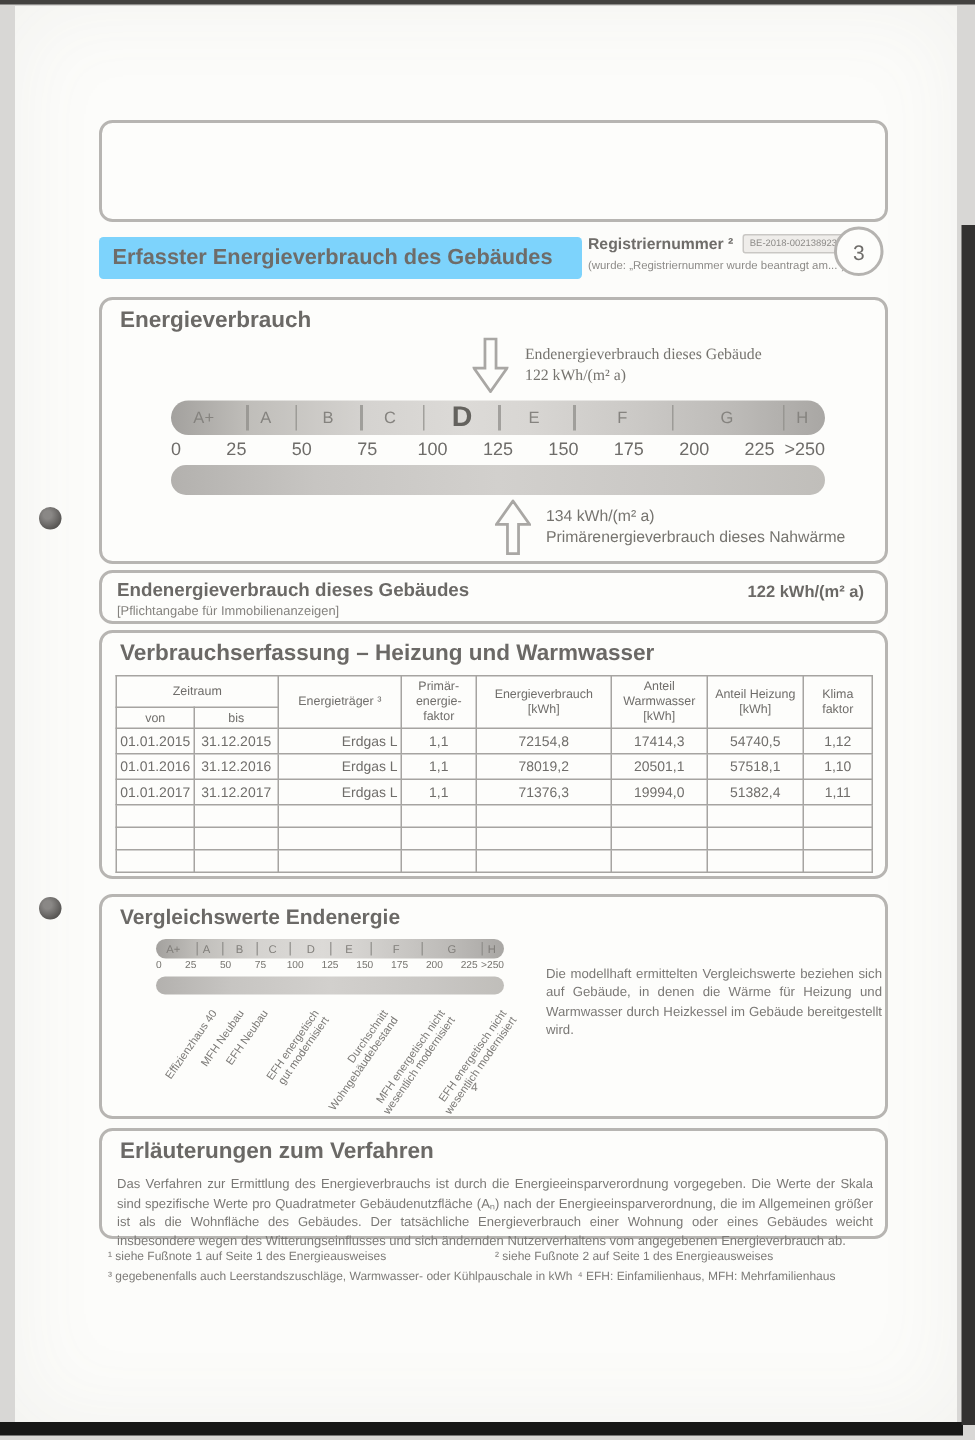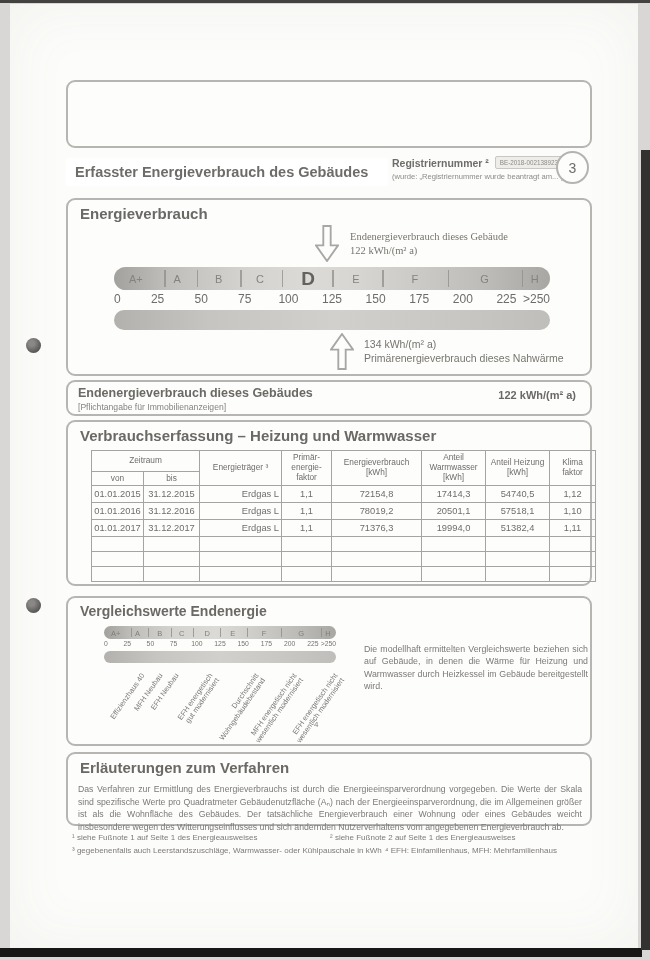--- a/index.html
+++ b/index.html
@@ -27,21 +27,21 @@
   
   .hdr-box { left:66px; top:80px; width:526px; height:68px; }
   .hdr-title-row { position:absolute; left:16px; top:4px; display:flex; align-items:baseline; gap:12px; }
   .hdr-title { font-size:37px; font-weight:bold; letter-spacing:1px; color:#7f7d7a; }
   .hdr-sub   { font-size:15px; color:#878582; }
   .hdr-law   { position:absolute; left:8px; top:48px; font-size:9.5px; color:#8b8986; }
   .hdr-date  { margin-left:14px; }
 
   
   .erfasster { position:absolute; left:66px; top:158px; width:322px; height:28px;
-               background:#ffffff; border-radius:3px; display:flex; align-items:center;
+               background:#7dd3fc; border-radius:3px; display:flex; align-items:center;
                padding-left:9px; box-sizing:border-box;
                font-size:14.5px; font-weight:bold; color:#6e6c69;text-align:center; }
   .regblock  { position:absolute; left:392px; top:156px; width:160px; }
   .reg-line1 { display:flex; align-items:center; gap:6px; }
   .reg-label { font-size:10.5px; font-weight:bold; color:#6f6d6a; white-space:nowrap; }
   .reg-value { font-size:6.3px; color:#8d8b88; background:#efedea; border:1px solid #c9c7c4;
                border-radius:2px; padding:2px 4px; white-space:nowrap; }
   .reg-note  { font-size:7.6px; color:#8d8b88; margin-top:3px; white-space:nowrap; }
   .pageno { position:absolute; left:556px; top:151px; width:29px; height:29px; border-radius:50%;
             border:2px solid #b5b3b0; display:flex; align-items:center; justify-content:center;
@@ -68,21 +68,21 @@
           background:linear-gradient(90deg,#b3b1ae 0%,#c7c5c2 22%,#d2d0cd 50%,#c9c7c4 78%,#c0beba 100%); }
 
   
   .banner { left:66px; top:380px; width:526px; height:36px; }
   .banner-title { position:absolute; left:10px; top:4px; font-size:12.5px; font-weight:bold; color:#6b6966; }
   .banner-note  { position:absolute; left:10px; top:20px; font-size:8.6px; color:#85837f; }
   .banner-value { position:absolute; right:14px; top:7px; font-size:11px; font-weight:bold; color:#6b6966; }
 
   
   .tbl-box { left:66px; top:420px; width:526px; height:166px; }
-  table.vt { position:absolute; left:23px; top:28px; width:504px; border-collapse:collapse; table-layout:fixed; }
+  table.vt { position:absolute; left:9px; top:28px; width:504px; border-collapse:collapse; table-layout:fixed; }
   .vt th, .vt td { border:1px solid #a6a4a1; padding:0 2px; color:#6f6d6a; }
   .vt th { font-weight:normal; font-size:8.3px; text-align:center; white-space:pre-line; line-height:1.2; }
   .vt td { font-size:9.3px; text-align:center; height:16px; }
   .vt td.l { text-align:right; padding-left:4px; }
   .vt tr.empty td { height:14px; }
 
   
   .vw-box { left:66px; top:596px; width:526px; height:150px; }
   .vw-title { font-size:14px; }
   .mini { position:absolute; left:36px; top:28px; width:232px; }

